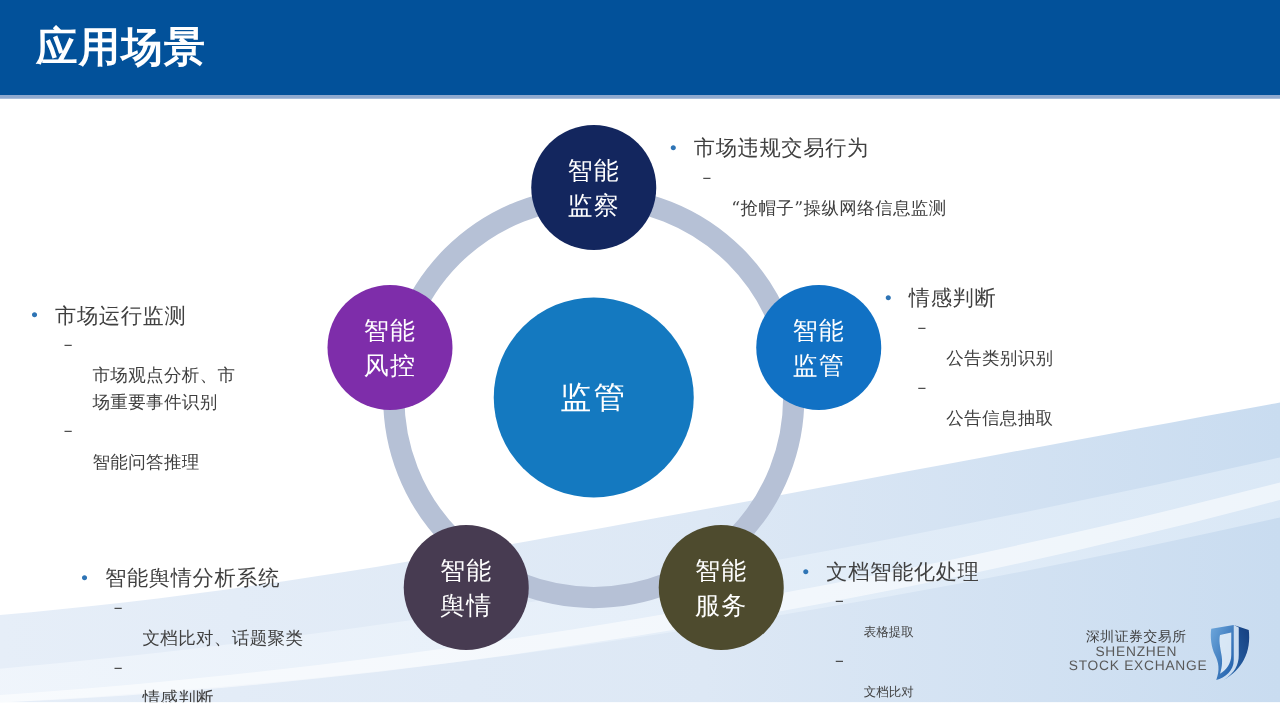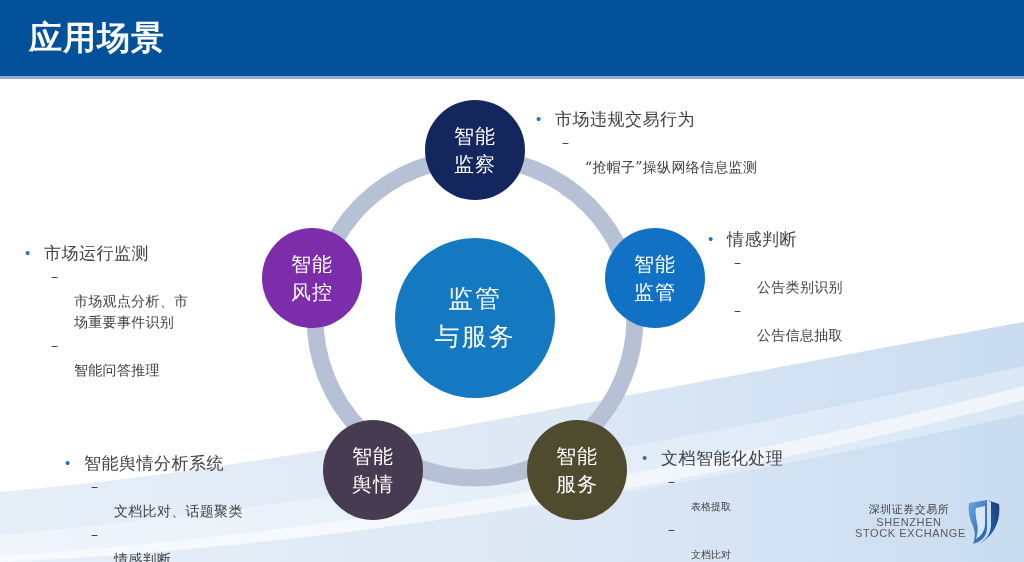--- a/index.html
+++ b/index.html
@@ -264,21 +264,20 @@
   <div class="header-bar"></div>
   <div class="header-rule"></div>
   <div class="page-title">应用场景</div>
 
   <svg class="diagram" viewBox="0 0 1024 562">
     <circle cx="475" cy="318" r="160" fill="none" stroke="#B6C1D6" stroke-width="17"></circle>
   </svg>
 
   <div class="node node-center">
     <span class="ln">监管</span>
-    <span class="ln">与服务</span>
   </div>
 
   <div class="node node-top">
     <span class="ln">智能</span>
     <span class="ln">监察</span>
   </div>
 
   <div class="node node-right">
     <span class="ln">智能</span>
     <span class="ln">监管</span>

